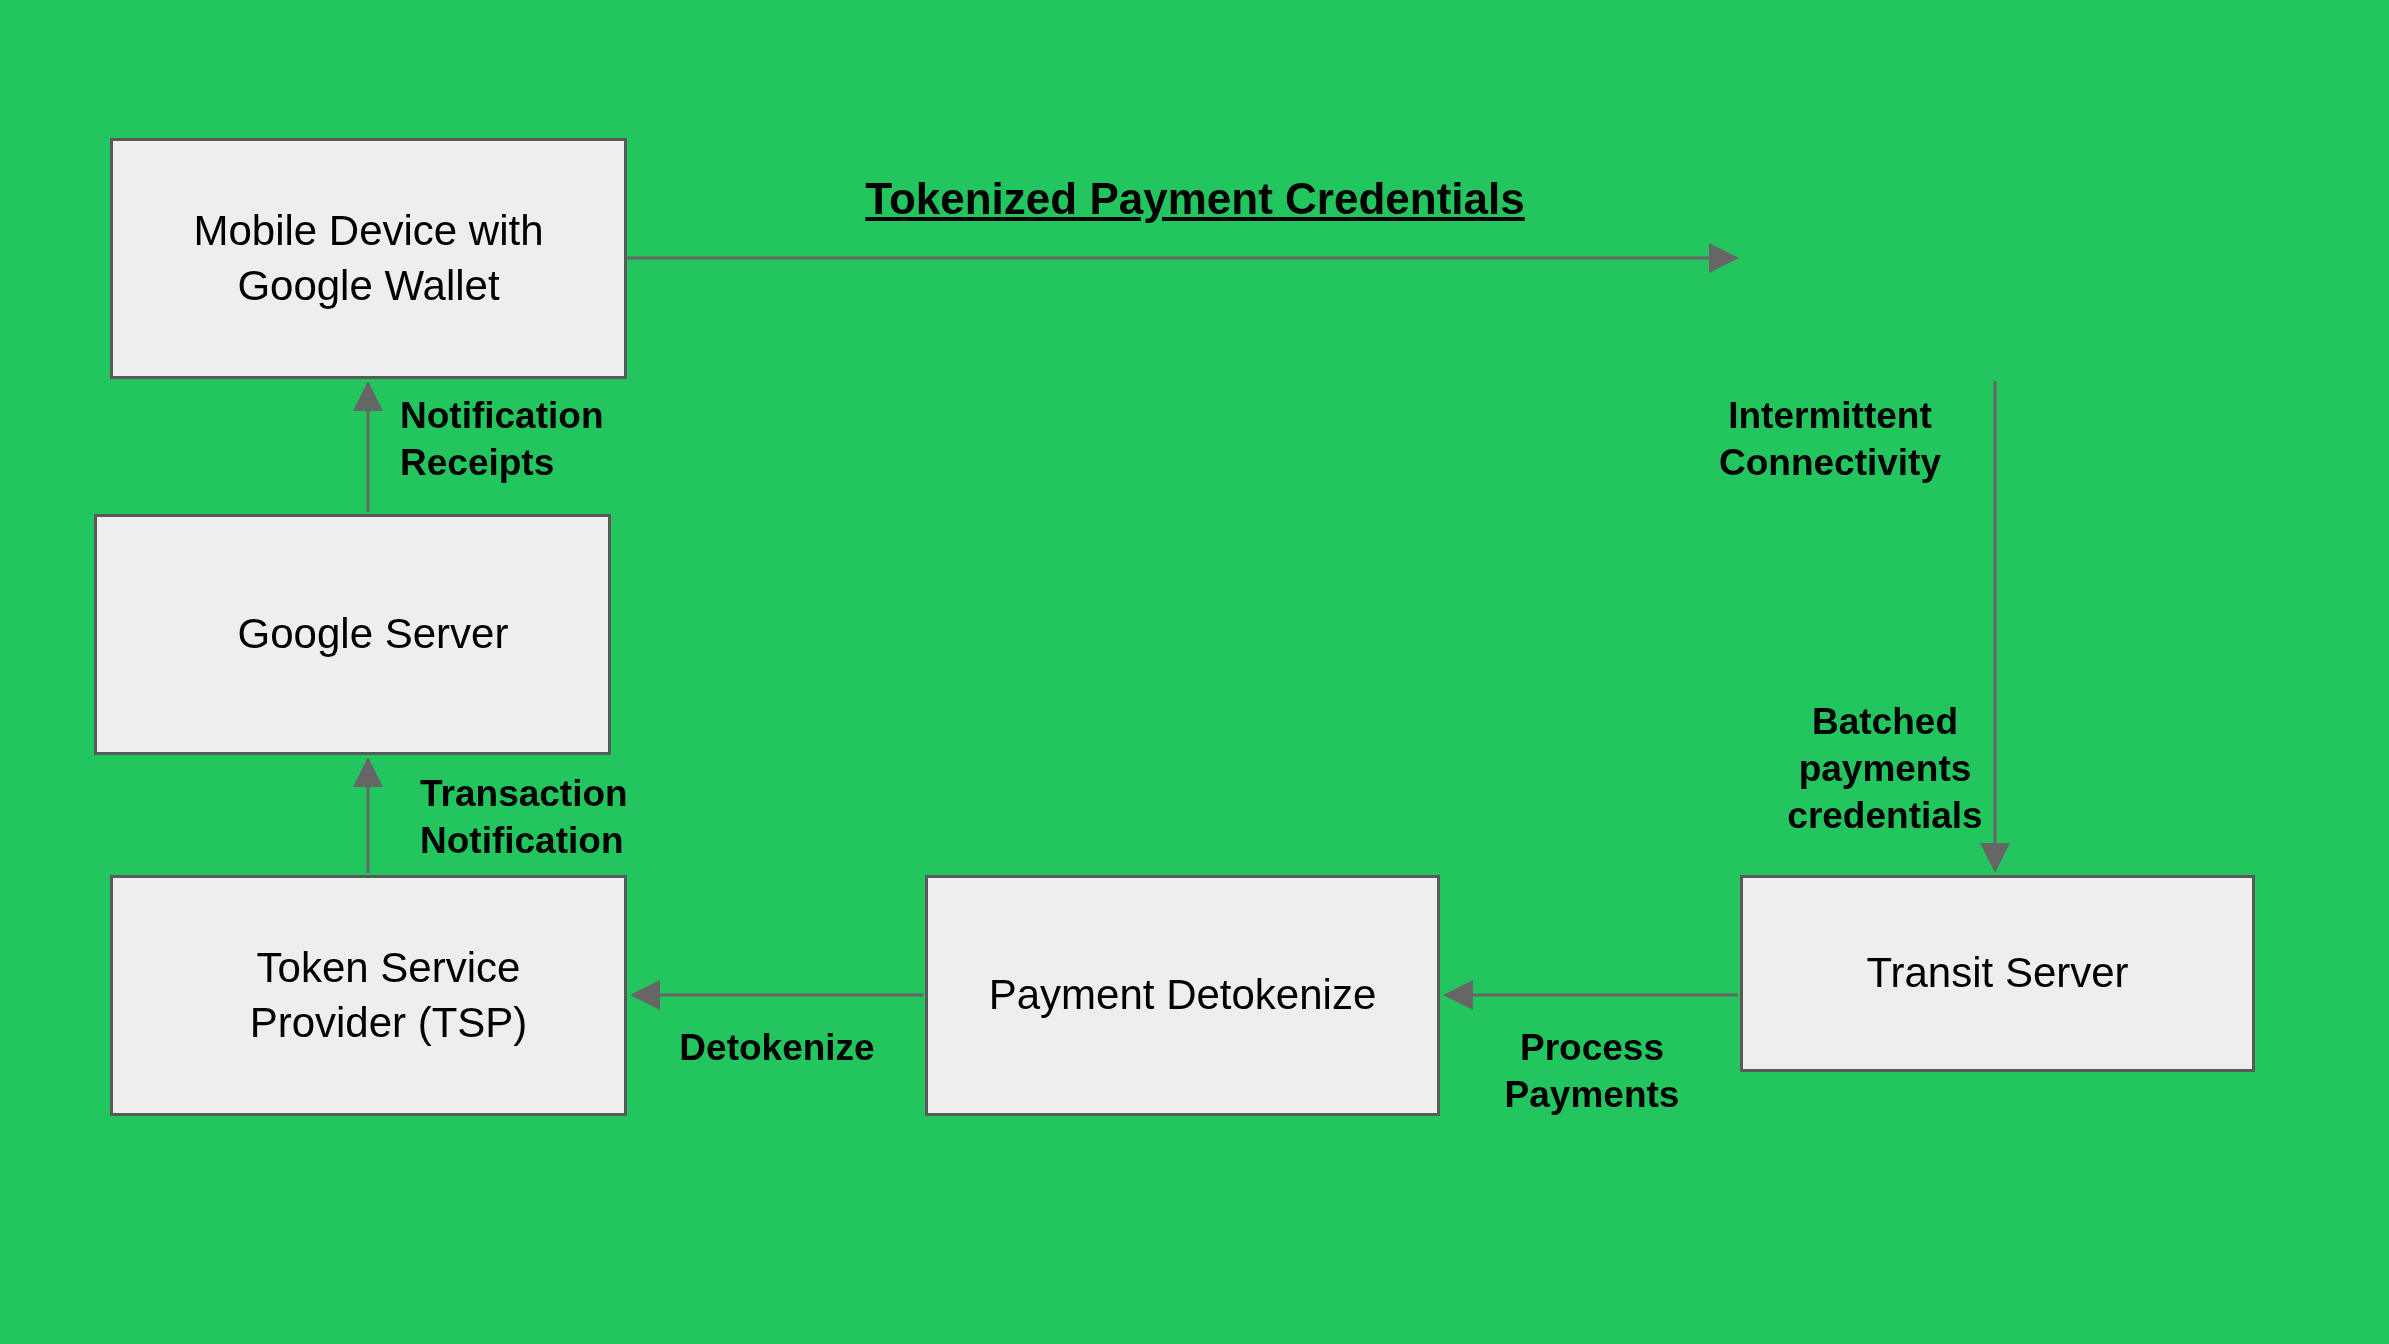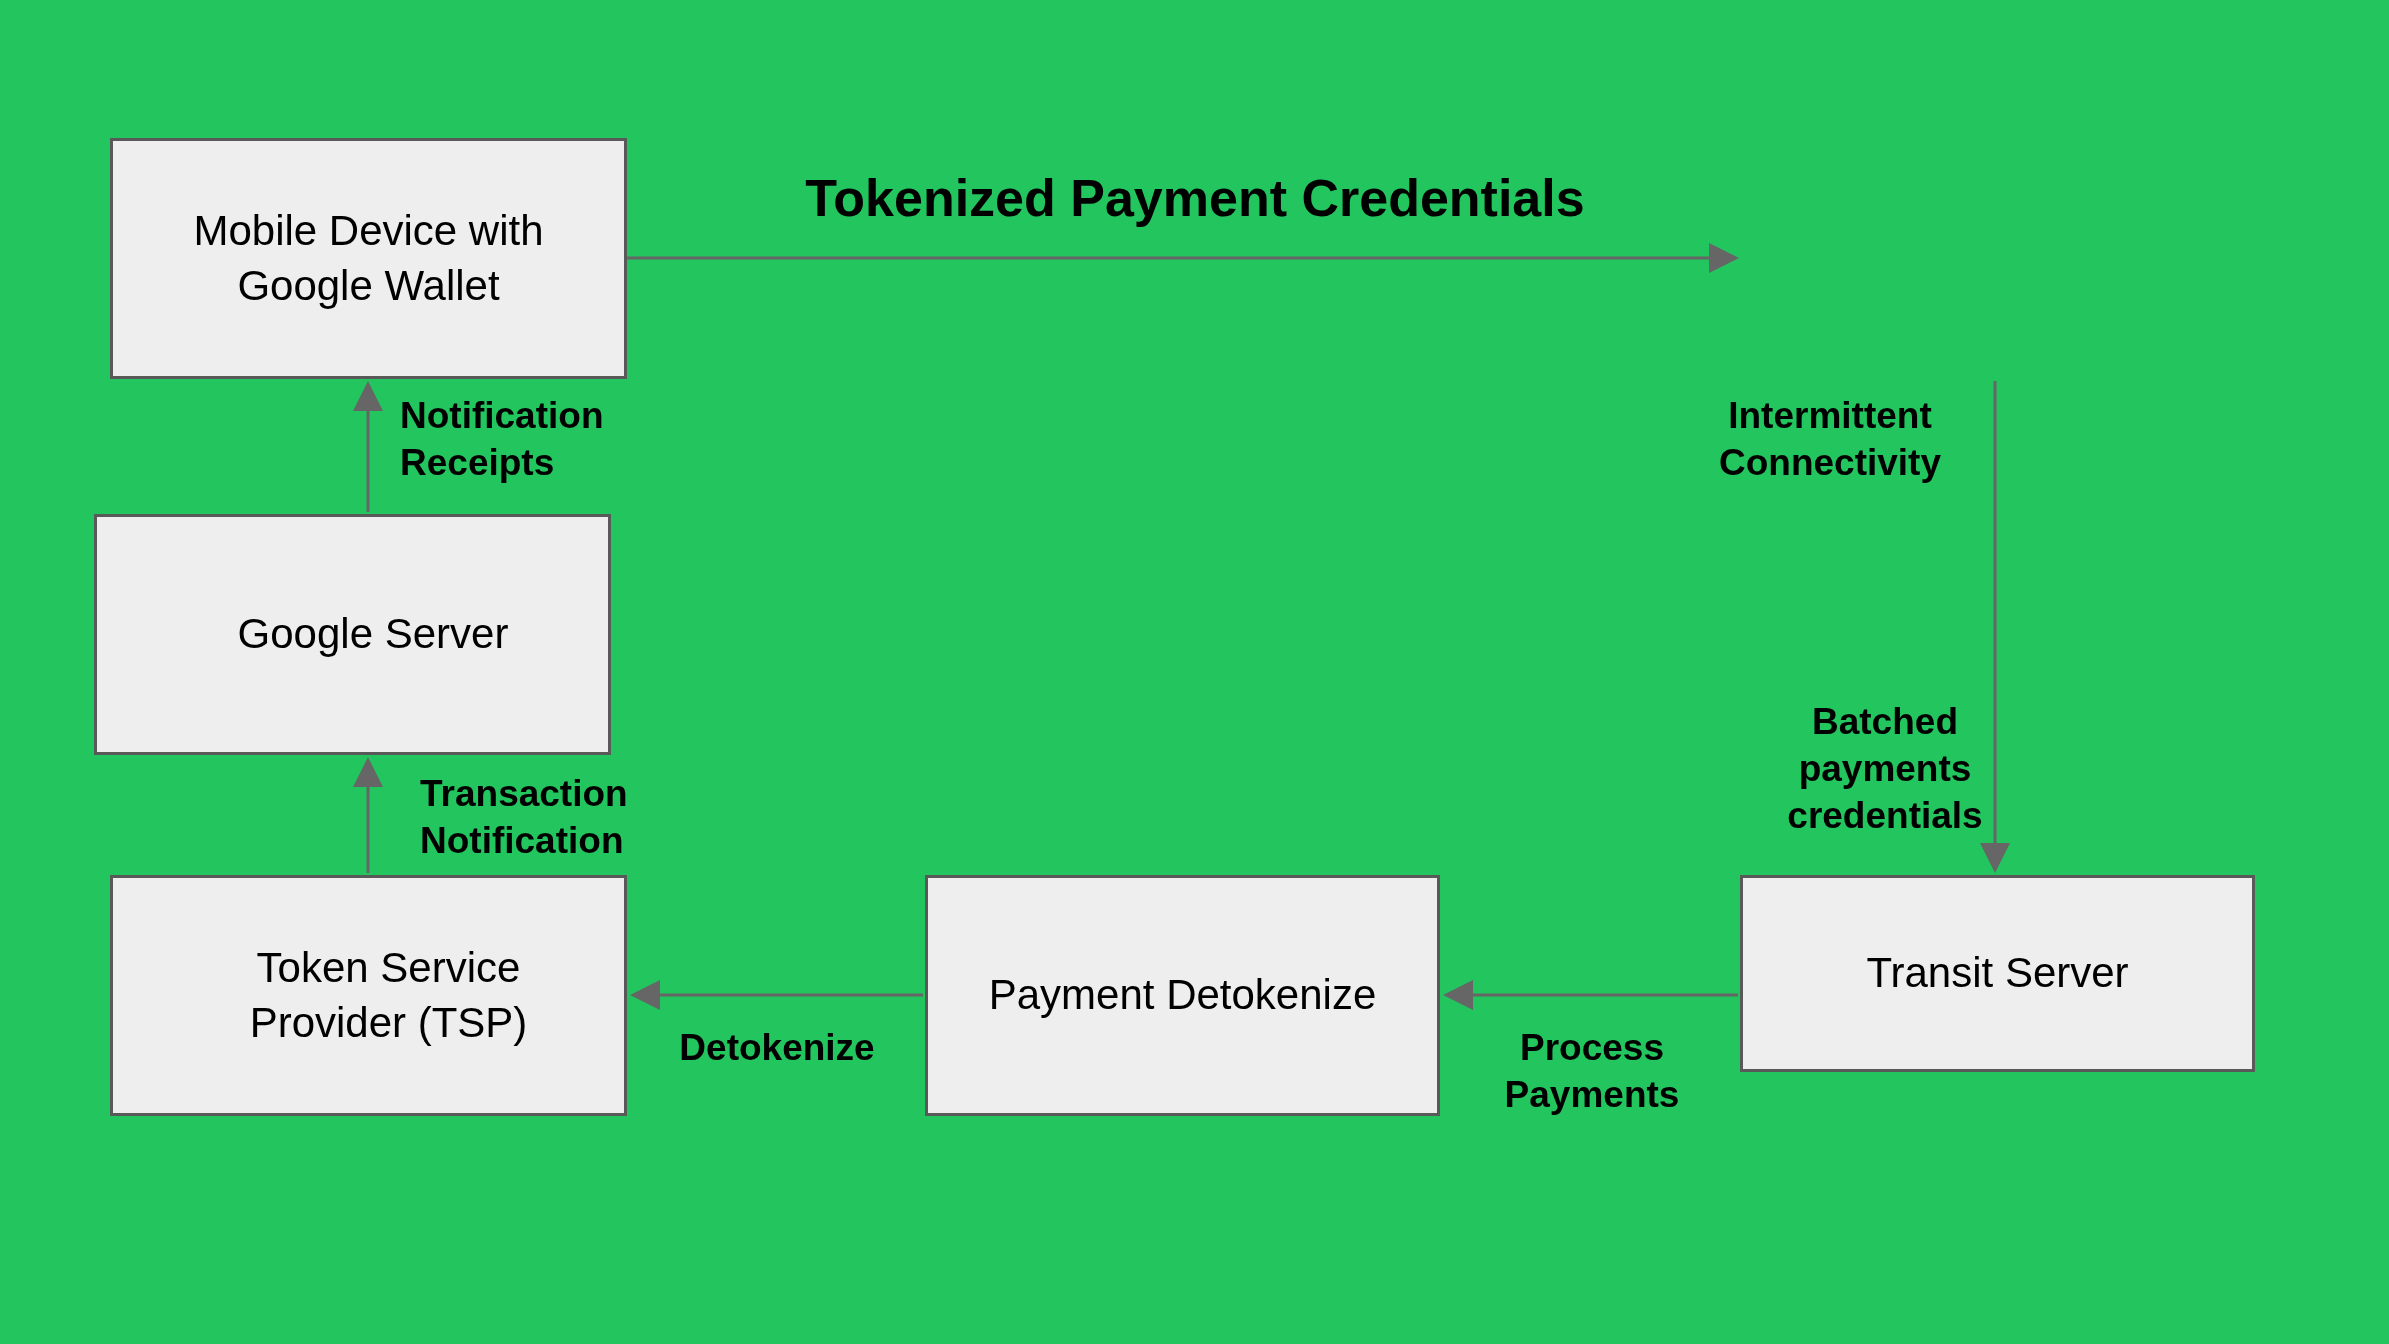--- a/index.html
+++ b/index.html
@@ -42,21 +42,21 @@
   .edge-label {
     position: absolute;
     font-weight: 700;
     color: #000000;
     font-size: 37px;
     line-height: 47px;
     white-space: pre-line;
   }
   .edge-label.center { transform: translateX(-50%); text-align: center; }
   .edge-label.left-align { text-align: left; }
-  .edge-label.title-size { font-size: 52px; }
+  .edge-label.title-size { font-size: 44px; text-decoration: underline; }
 
   
   #node-mobile-device     { left: 110px;  top: 138px; width: 517px; height: 241px; }
   #node-transit-reader    { left: 1740px; top: 138px; width: 515px; height: 241px; }
   #node-google-server     { left: 94px;  top: 514px; width: 517px; height: 241px; padding-left: 41px; }
   #node-tsp               { left: 110px;  top: 875px; width: 517px; height: 241px; padding-left: 40px; }
   #node-payment-processor { left: 925px;  top: 875px; width: 515px; height: 241px; }
   #node-transit-server    { left: 1740px; top: 875px; width: 515px; height: 197px; }
 
   

